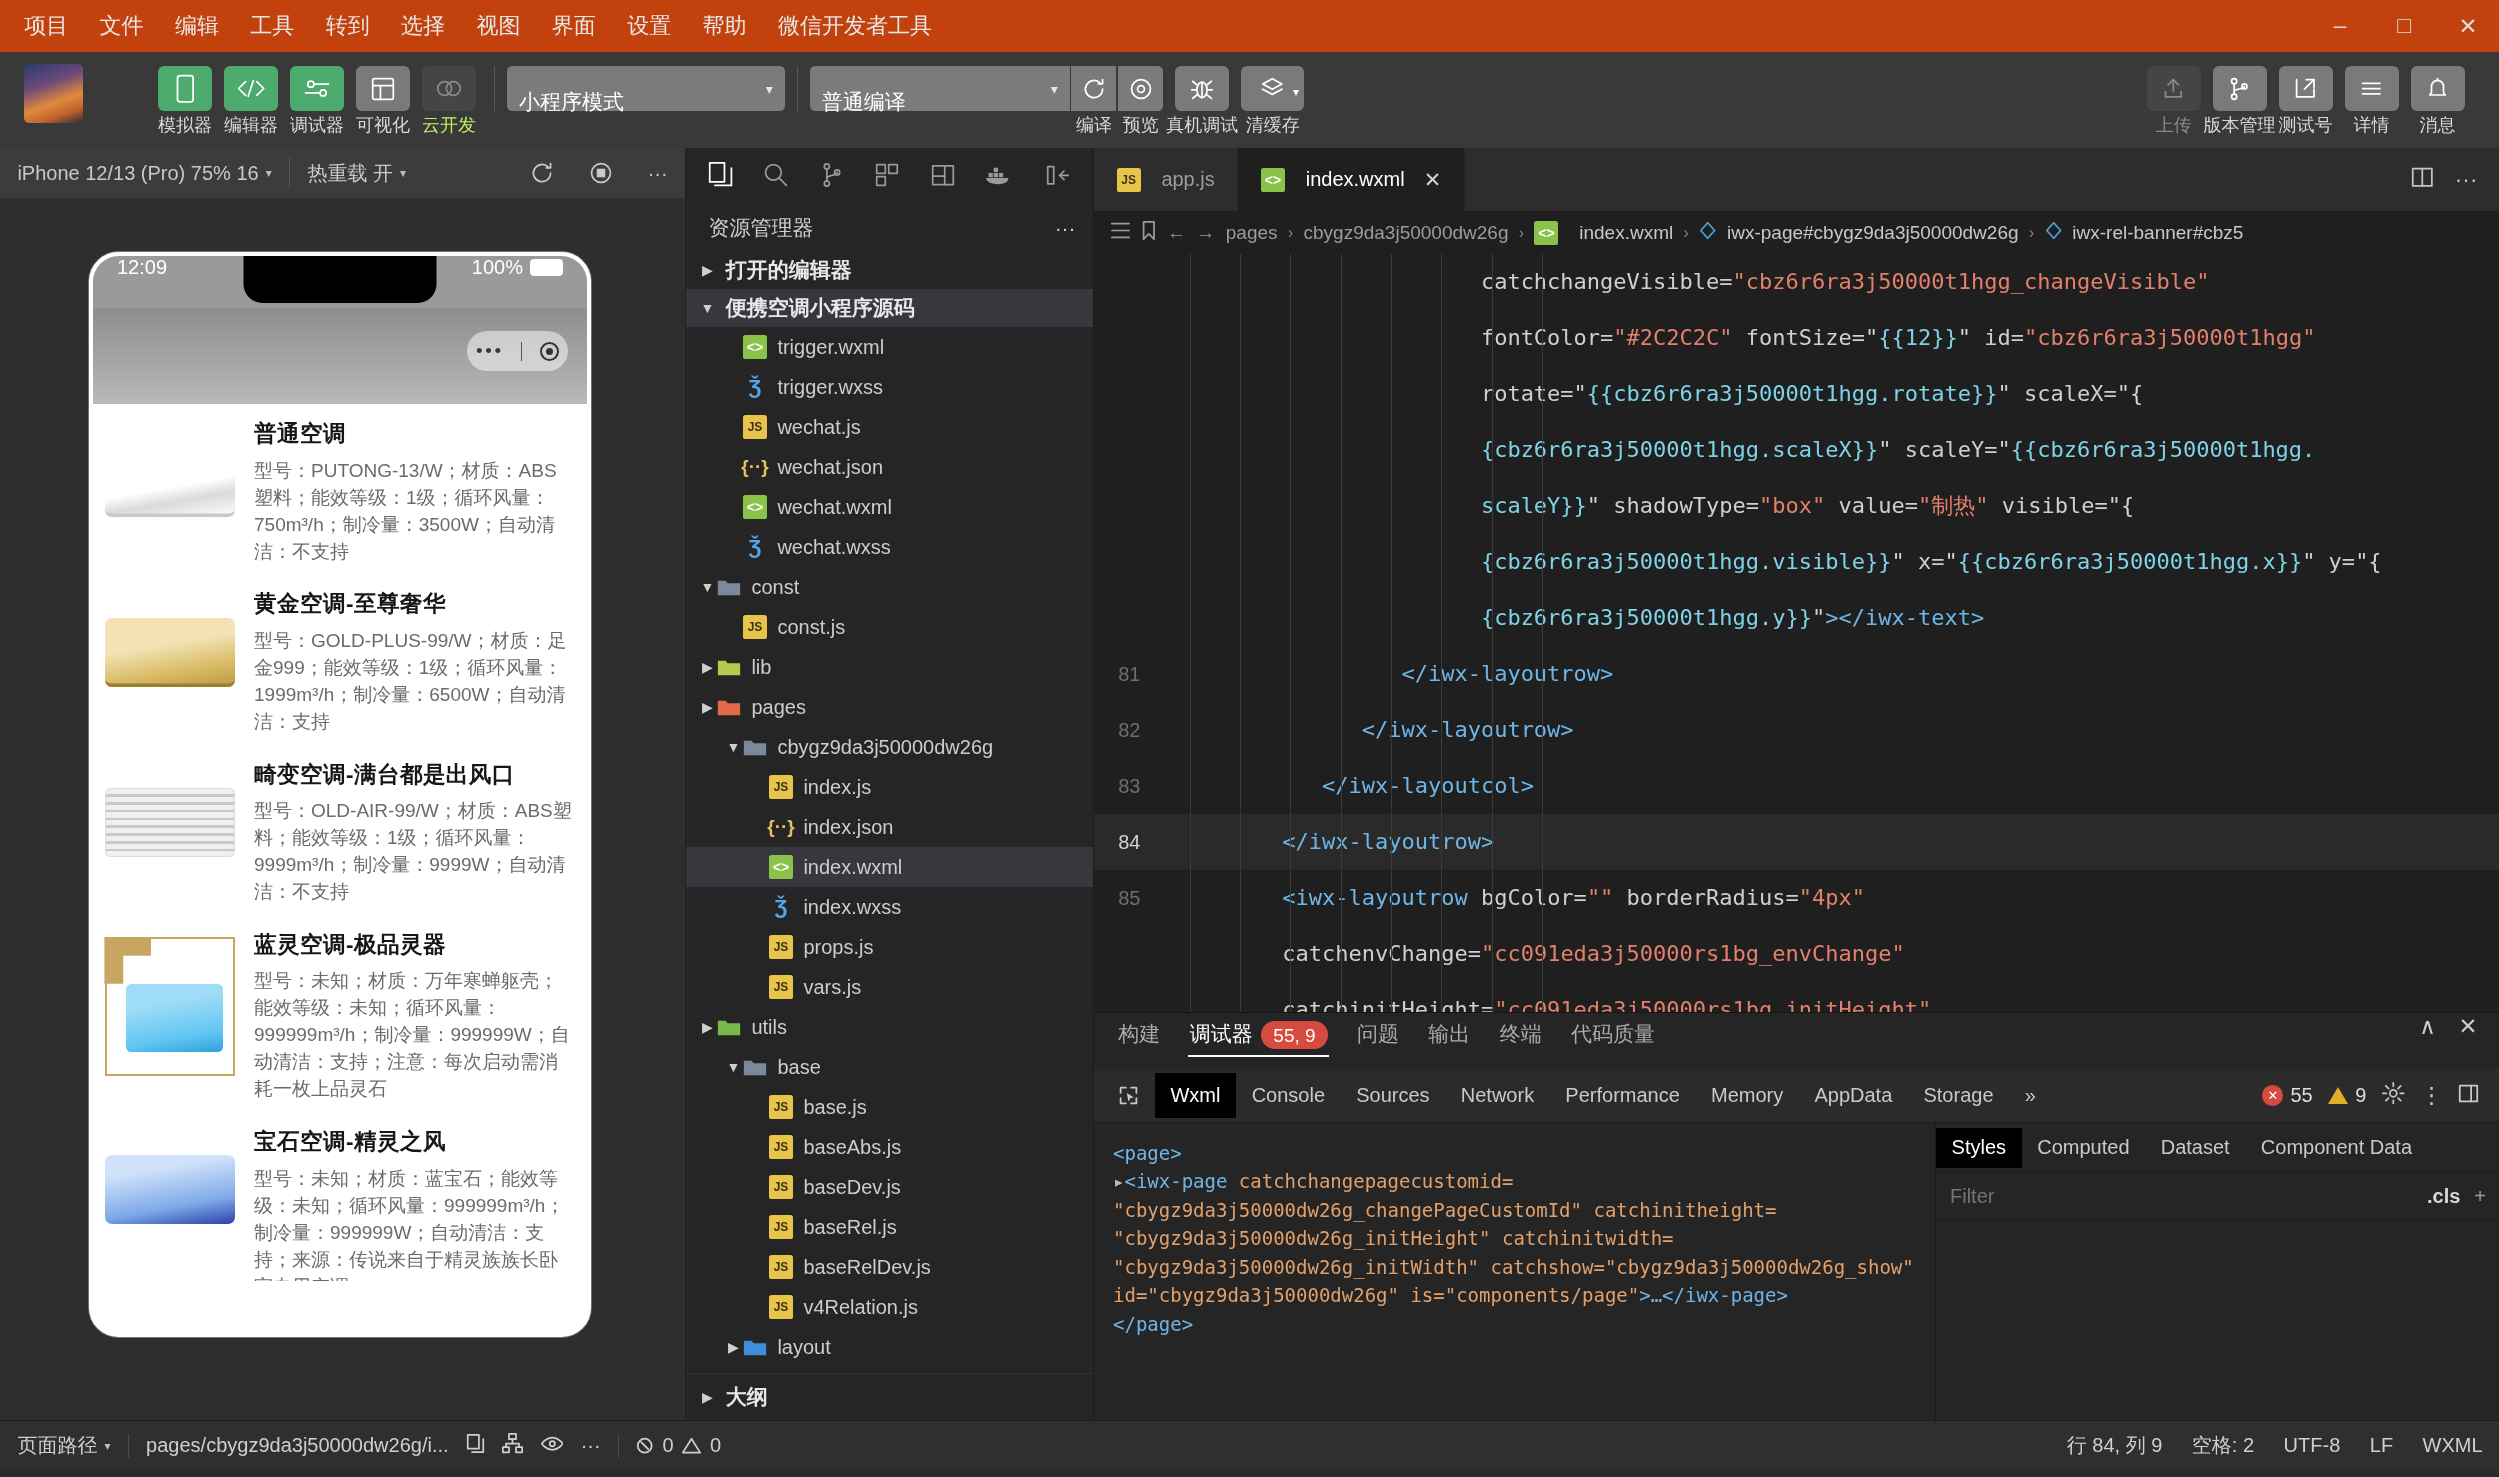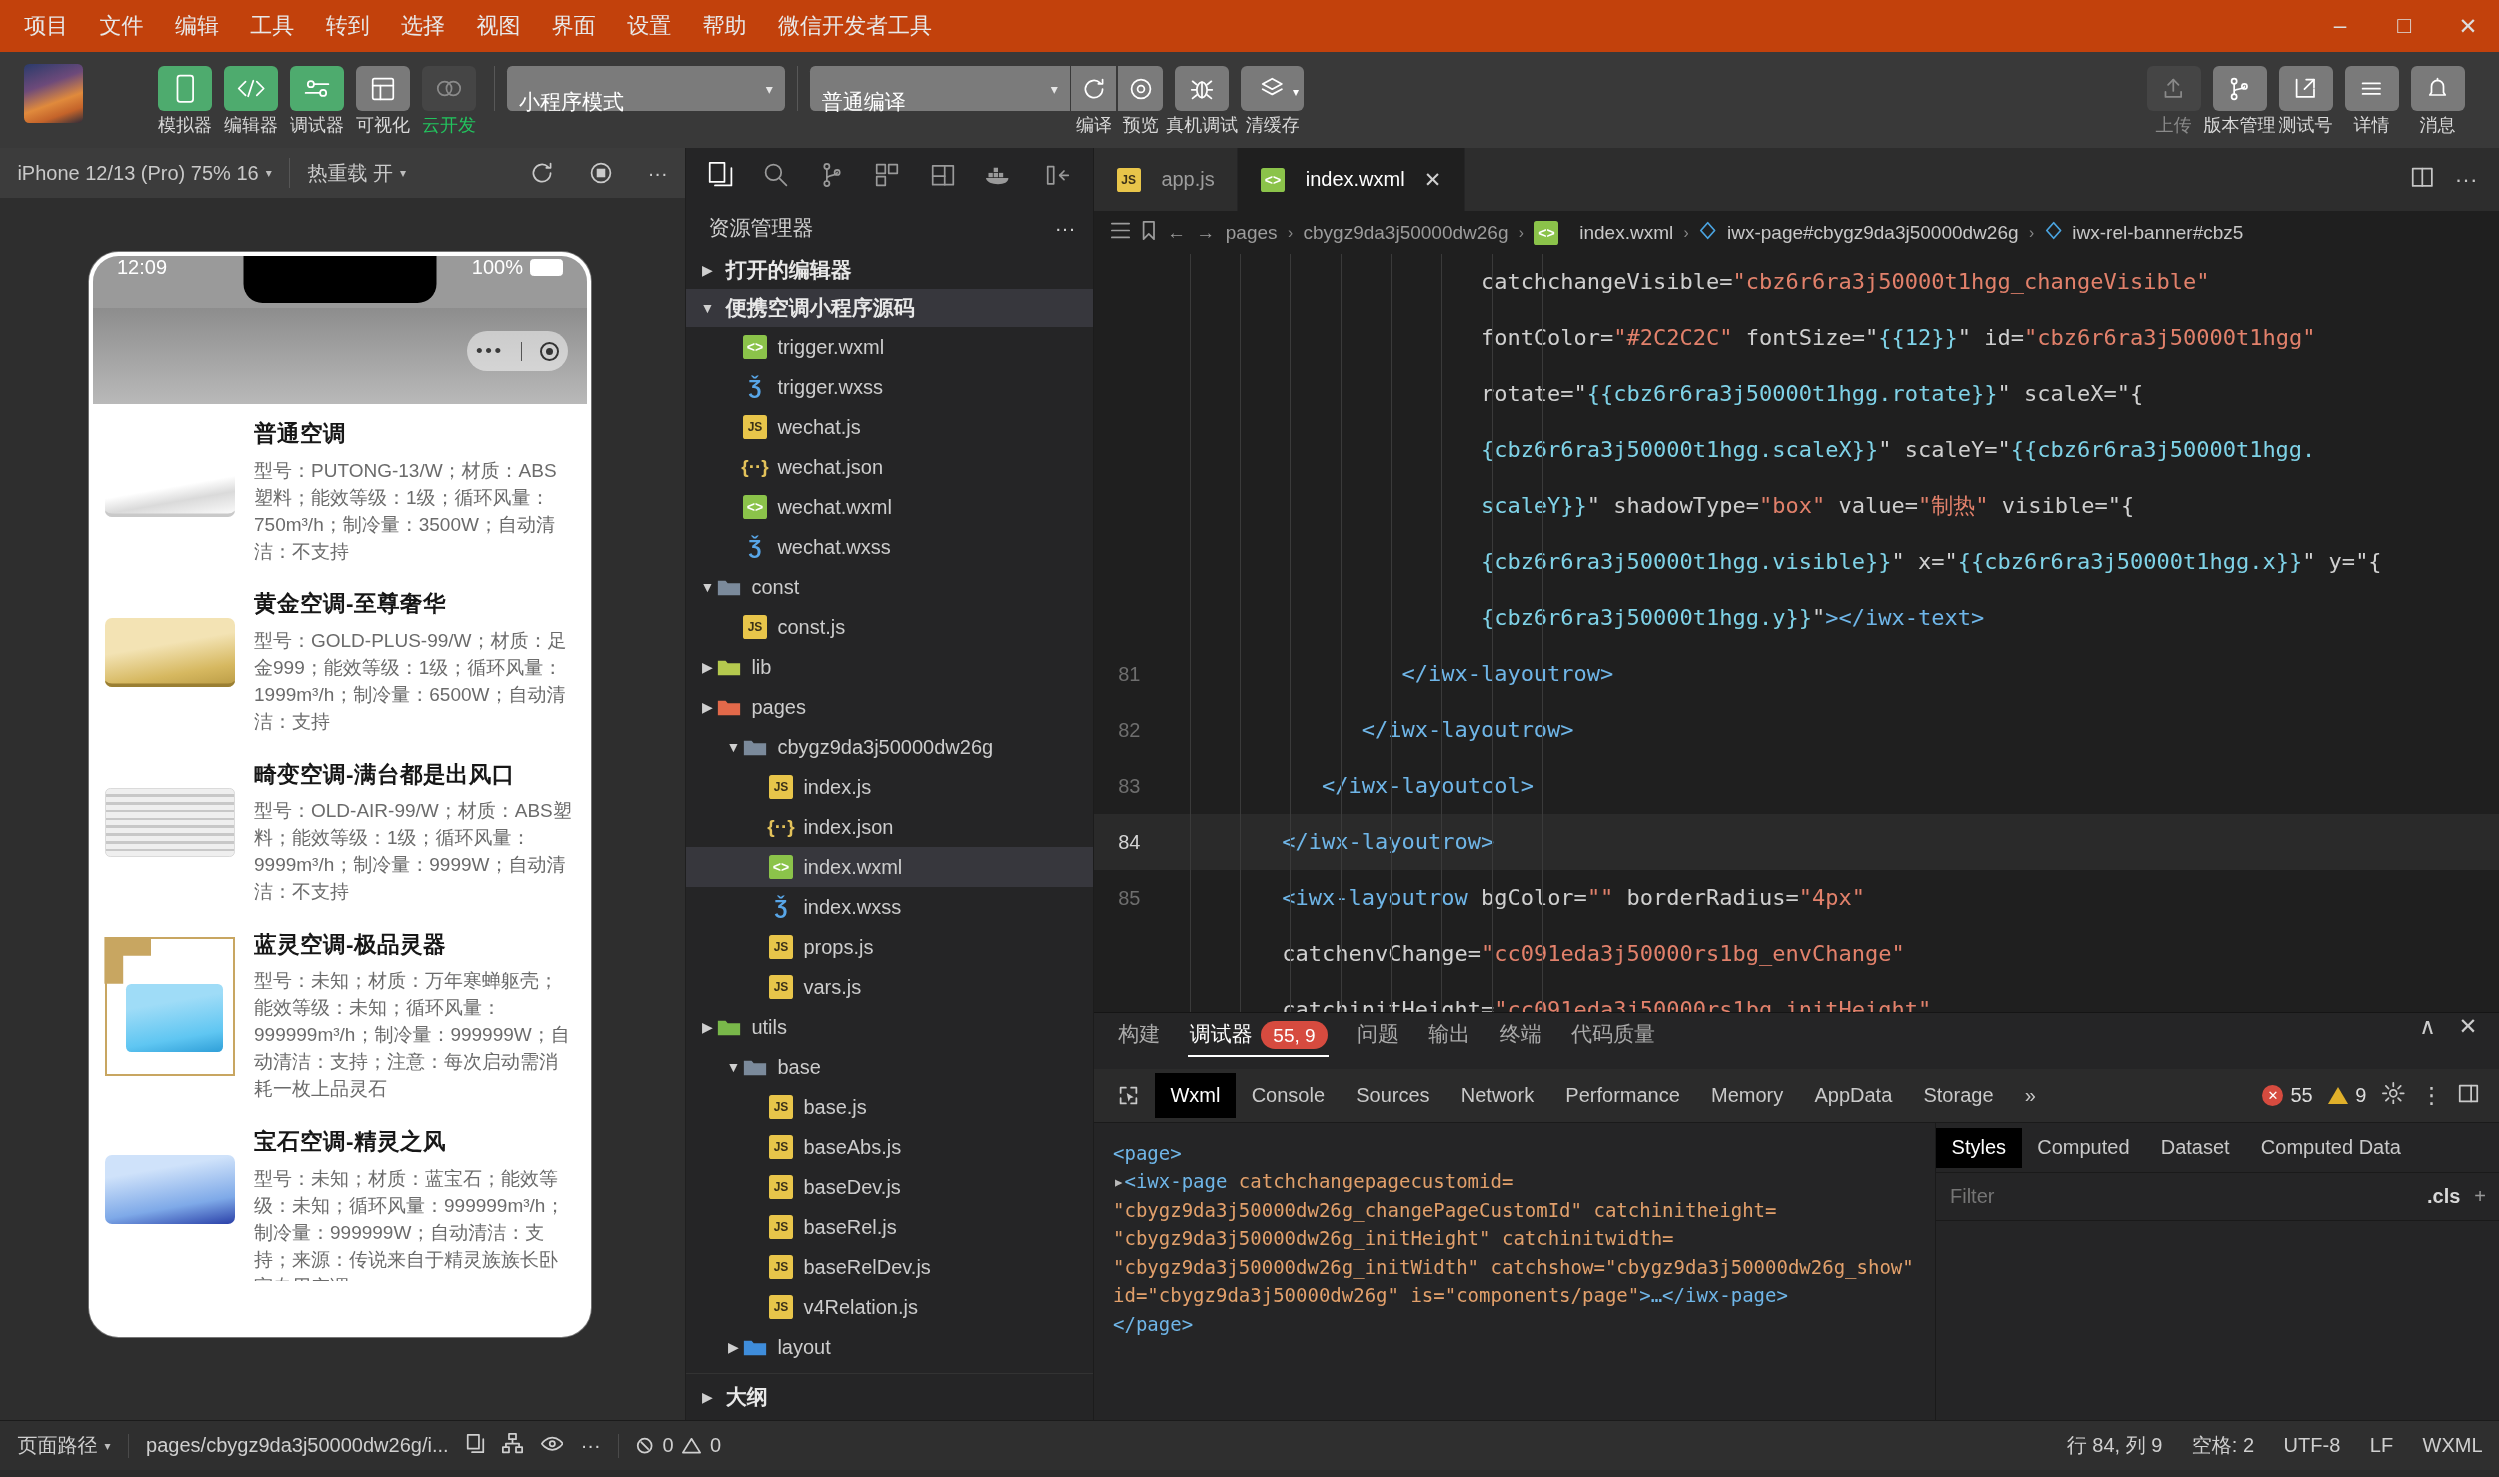--- a/index.html
+++ b/index.html
@@ -228,21 +228,21 @@
           <line x1="2" y1="10" x2="26" y2="10"></line>
           <line x1="11" y1="10" x2="11" y2="26"></line>
         </svg>
       <span class="tlabel">可视化</span>
     </div>
     <div class="tbtn dark">
       <svg width="28" height="19" viewBox="0 0 32 22" fill="none" stroke="#8a8a8a" stroke-width="2">
           <circle cx="11" cy="11" r="8"></circle>
           <circle cx="21" cy="11" r="8"></circle>
         </svg>
-      <span class="tlabel" style="color:#22c55e">云开发</span>
+      <span class="tlabel" style="color:#bef264">云开发</span>
     </div>
   </div>
 
   <div class="sep"></div>
 
   <div class="combo" style="width:278px">
     <span class="cv">小程序模式</span>
     <span class="ca">▾</span>
   </div>
 
@@ -877,21 +877,21 @@
             <div><span class="o">"cbygz9da3j50000dw26g_initHeight"</span><span class="o"> catchinitwidth=</span></div>
             <div><span class="o">"cbygz9da3j50000dw26g_initWidth"</span><span class="o"> catchshow="cbygz9da3j50000dw26g_show"</span></div>
             <div><span class="o">id="cbygz9da3j50000dw26g" is="components/page"</span><span class="b">&gt;…&lt;/iwx-page&gt;</span></div>
             <div><span class="b">&lt;/page&gt;</span></div>
           </div>
         <div id="styles">
           <div id="st-tabs">
             <span class="s active">Styles</span>
             <span class="s">Computed</span>
             <span class="s">Dataset</span>
-            <span class="s">Computed Data</span>
+            <span class="s">Component Data</span>
           </div>
           <div id="st-filter">
             <input class="f mono" style="background: none; border: none; outline: none; color: rgb(154, 154, 154); font-size: 20px; font-family: inherit;" placeholder="Filter">
             <span class="cls">.cls</span>
             <span>+</span>
           </div>
           <div style="flex:1"></div>
         </div>
       </div>
     </div>

